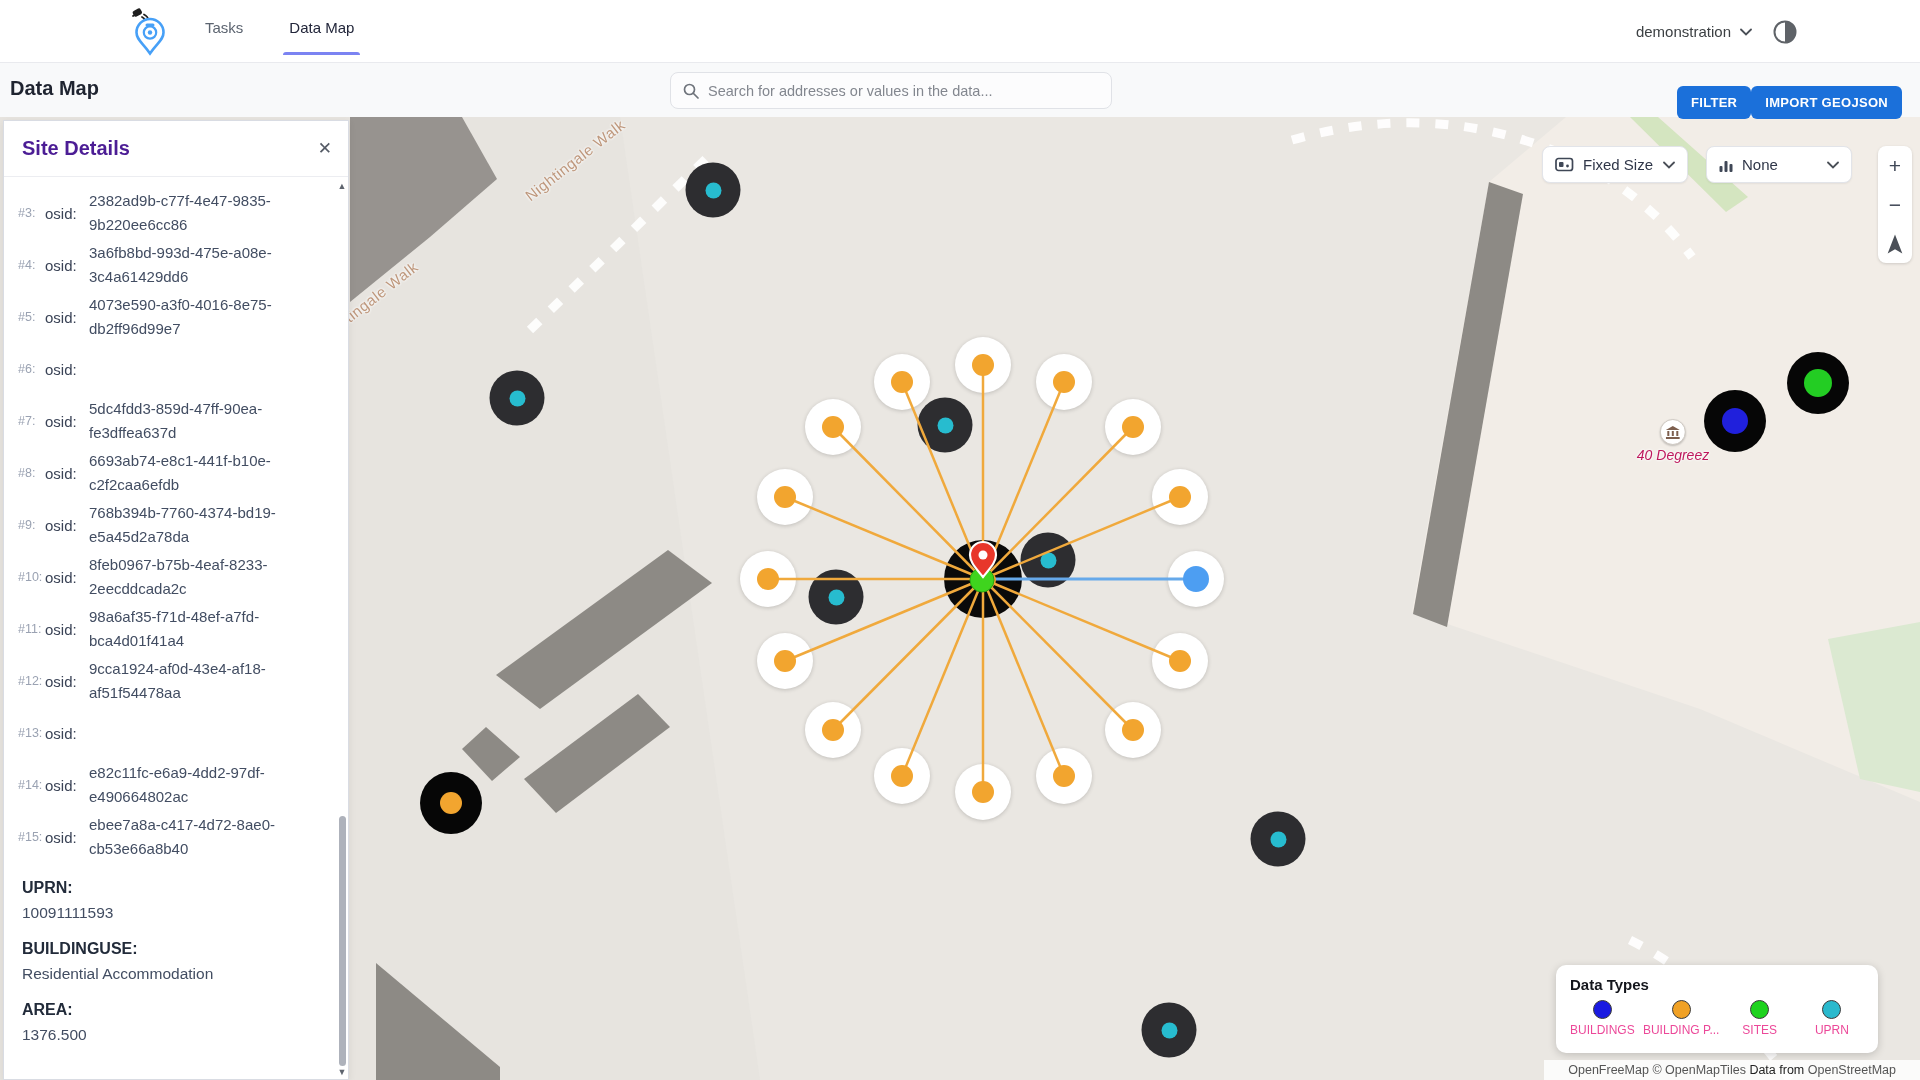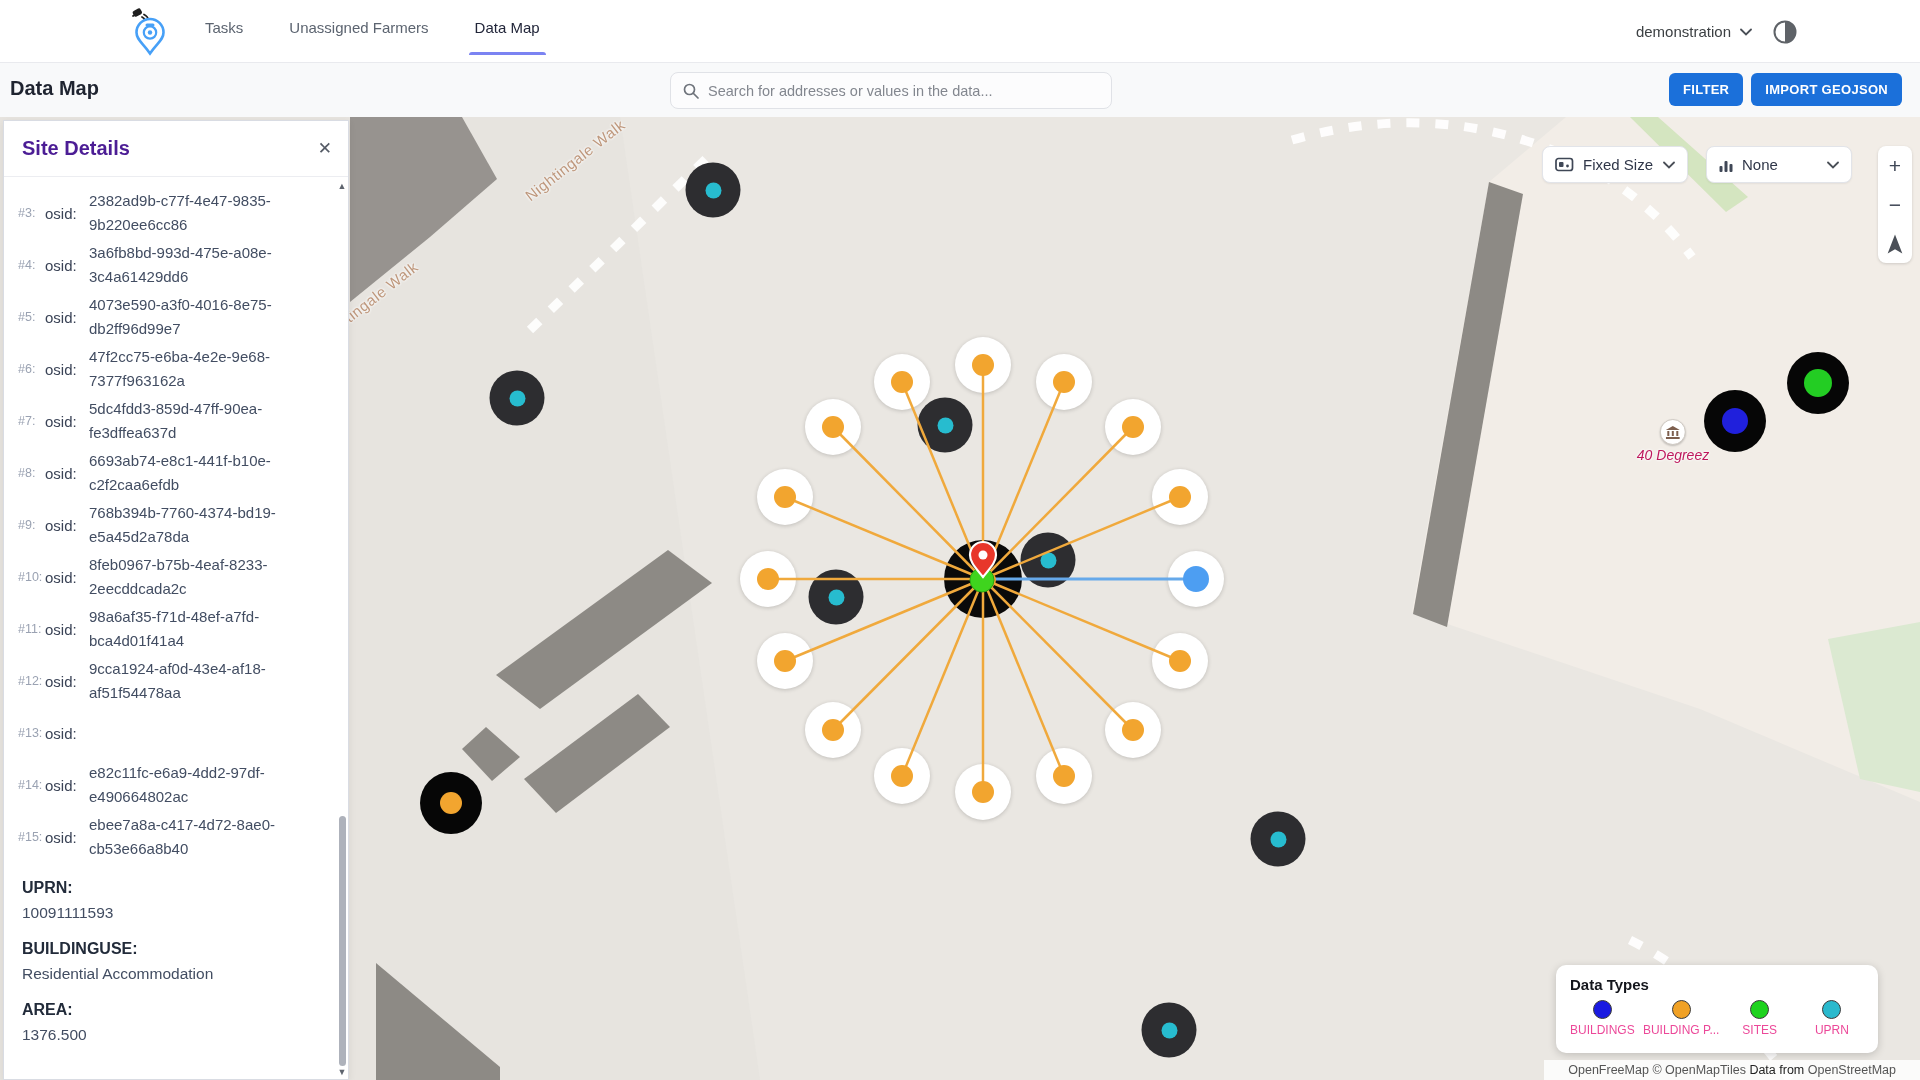--- a/index.html
+++ b/index.html
@@ -17,21 +17,21 @@
   .topbar-right{position:absolute; right:122px; top:0; height:63px; display:flex; align-items:center; gap:20px;}
   .org{display:flex; align-items:center; gap:9px; font-size:15px; color:#3C4043; cursor:pointer;}
   .icon-btn{display:flex; align-items:center; cursor:pointer;}
 
   
   .subheader{position:absolute; left:0; top:63px; width:1920px; height:54px; background:#F8F9FA; z-index:39;}
   .page-title{position:absolute; left:10px; top:14px; font-size:20px; font-weight:700; color:#1F2430;}
   .searchbox{position:absolute; left:670px; top:9px; width:442px; height:37px; background:#FCFCFD; border:1px solid #E0E2E7; border-radius:8px; display:flex; align-items:center; padding:0 12px; gap:9px;}
   .searchbox input{border:none; outline:none; background:transparent; flex:1; font-size:14.5px; color:#3C4043; font-family:"Liberation Sans",sans-serif;}
   .searchbox input::placeholder{color:#83878F;}
-  .actions{position:absolute; right:18px; top:10px; display:flex; gap:8px;}
+  .actions{position:absolute; right:18px; top:23px; display:flex; }
   .btn{background:var(--btn); color:#fff; border:none; border-radius:6px; height:33px; padding:0 14px; font-size:13px; font-weight:700; letter-spacing:.3px; cursor:pointer; font-family:"Liberation Sans",sans-serif;}
 
   
   .map{position:absolute; left:0; top:117px; width:1920px; height:963px; background:#EAE7E2; overflow:hidden;}
   .map-bg{position:absolute; left:0; top:0; pointer-events:none;}
   .street-label{position:absolute; font-size:15px; letter-spacing:.6px; color:#BE977C; white-space:nowrap; text-shadow:0 0 3px #fff,0 0 3px #fff; pointer-events:none;}
   .poi{position:absolute; left:1673px; top:302px; transform:translateX(-50%); text-align:center; pointer-events:none; z-index:3;}
   .poi-circle{width:26px; height:26px; margin:0 auto; background:#fff; border:1px solid #CFC9C2; border-radius:50%; display:flex; align-items:center; justify-content:center; box-shadow:0 1px 2px rgba(0,0,0,.2);}
   .poi-label{margin-top:2px; font-size:14px; font-style:italic; color:#be185d; text-shadow:0 0 3px #fff,0 0 3px #fff;}
 
@@ -97,21 +97,20 @@
           <path d="M18 7.5 a8 8 0 0 1 4.6 6"></path>
         </g>
         <path d="M24 12 a13.5 13.5 0 0 1 13.5 13.5 c0 7.5 -6.5 10.5 -13.5 21 c-7 -10.5 -13.5 -13.5 -13.5 -21 A13.5 13.5 0 0 1 24 12 Z" fill="#FFFFFF" stroke="#47A0F7" stroke-width="2.6"></path>
         <circle cx="24" cy="25.5" r="6.2" fill="none" stroke="#47A0F7" stroke-width="2.2"></circle>
         <circle cx="24" cy="25.5" r="2.2" fill="#47A0F7"></circle>
         <rect x="19.5" y="16.5" width="9" height="3" rx="1.5" fill="#47A0F7"></rect>
       </svg>
     </div>
     <nav class="tabs">
         <div class="tab">Tasks</div>
-        <div class="tab">Unassigned Farmers</div>
         <div class="tab active">Data Map</div>
       </nav>
     <div class="topbar-right">
       <div class="org">
         <span>demonstration</span>
         <svg width="12" height="8" viewBox="0 0 12 8">
             <polyline points="1,1.5 6,6.5 11,1.5" fill="none" stroke="#4A4F57" stroke-width="1.8" stroke-linecap="round"></polyline>
           </svg>
       </div>
       <div class="icon-btn">
@@ -347,21 +346,20 @@
           <span class="sd-val">3a6fb8bd-993d-475e-a08e-3c4a61429dd6</span>
         </div>
         <div class="sd-row">
           <span class="sd-num">#5:</span>
           <span class="sd-key">osid:</span>
           <span class="sd-val">4073e590-a3f0-4016-8e75-db2ff96d99e7</span>
         </div>
         <div class="sd-row">
           <span class="sd-num">#6:</span>
           <span class="sd-key">osid:</span>
-          <span class="sd-val">47f2cc75-e6ba-4e2e-9e68-7377f963162a</span>
         </div>
         <div class="sd-row">
           <span class="sd-num">#7:</span>
           <span class="sd-key">osid:</span>
           <span class="sd-val">5dc4fdd3-859d-47ff-90ea-fe3dffea637d</span>
         </div>
         <div class="sd-row">
           <span class="sd-num">#8:</span>
           <span class="sd-key">osid:</span>
           <span class="sd-val">6693ab74-e8c1-441f-b10e-c2f2caa6efdb</span>

